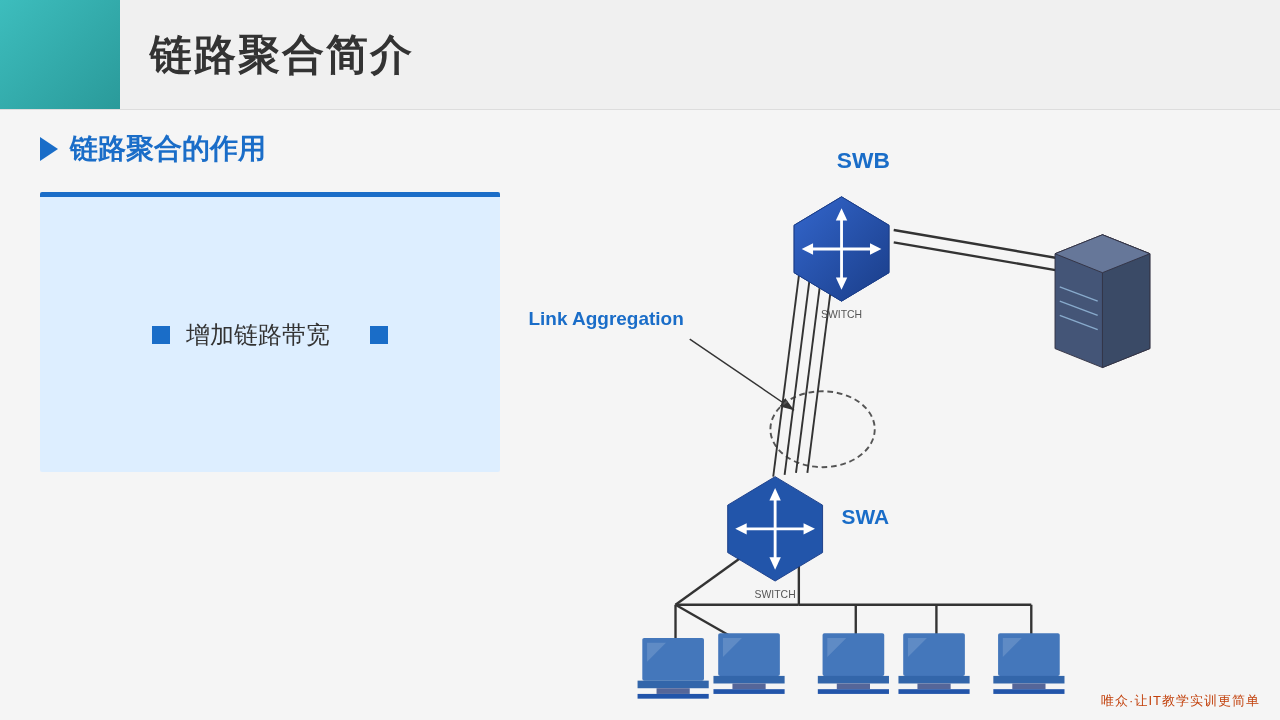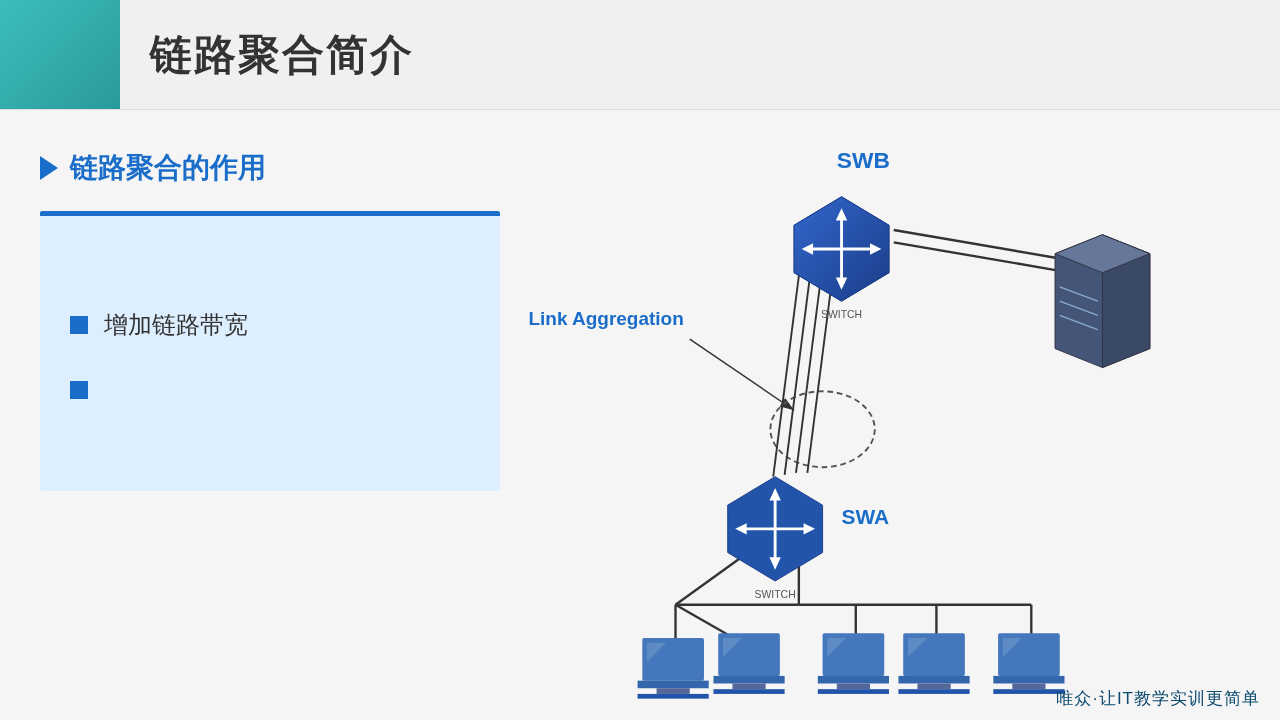--- a/index.html
+++ b/index.html
@@ -42,21 +42,20 @@
     .main {
       display: flex;
       height: 610px;
       padding: 20px 40px;
     }
 
     
     .left-panel {
       width: 460px;
       flex-shrink: 0;
-      margin-top: 19px;
     }
     .section-title {
       display: flex;
       align-items: center;
       gap: 12px;
       margin-bottom: 24px;
     }
     .triangle-icon {
       width: 0;
       height: 0;
@@ -72,21 +71,21 @@
     }
 
     .content-box {
       background: #ddeeff;
       border-top: 5px solid #1a6dc8;
       border-radius: 2px;
       padding: 40px 30px;
       margin-top: 10px;
       min-height: 280px;
       display: flex;
-      flex-direction: column;
+      flex-direction: row;
       justify-content: center;
       gap: 40px;
     }
     .bullet-item {
       display: flex;
       align-items: center;
       gap: 16px;
       font-size: 24px;
       color: #333;
       font-weight: 500;
@@ -111,22 +110,22 @@
       left: 0;
       width: 100%;
       height: 100%;
     }
 
     
     .watermark {
       position: absolute;
       bottom: 10px;
       right: 20px;
-      font-size: 17px;
-      color: #0c4a6e;
+      font-size: 13px;
+      color: #c2410c;
       letter-spacing: 1px;
     }
   </style>
 </head>
 <body>
 
 <div class="header">
   <div class="header-accent"></div>
   <div class="header-title">
     <h1>链路聚合简介</h1>

